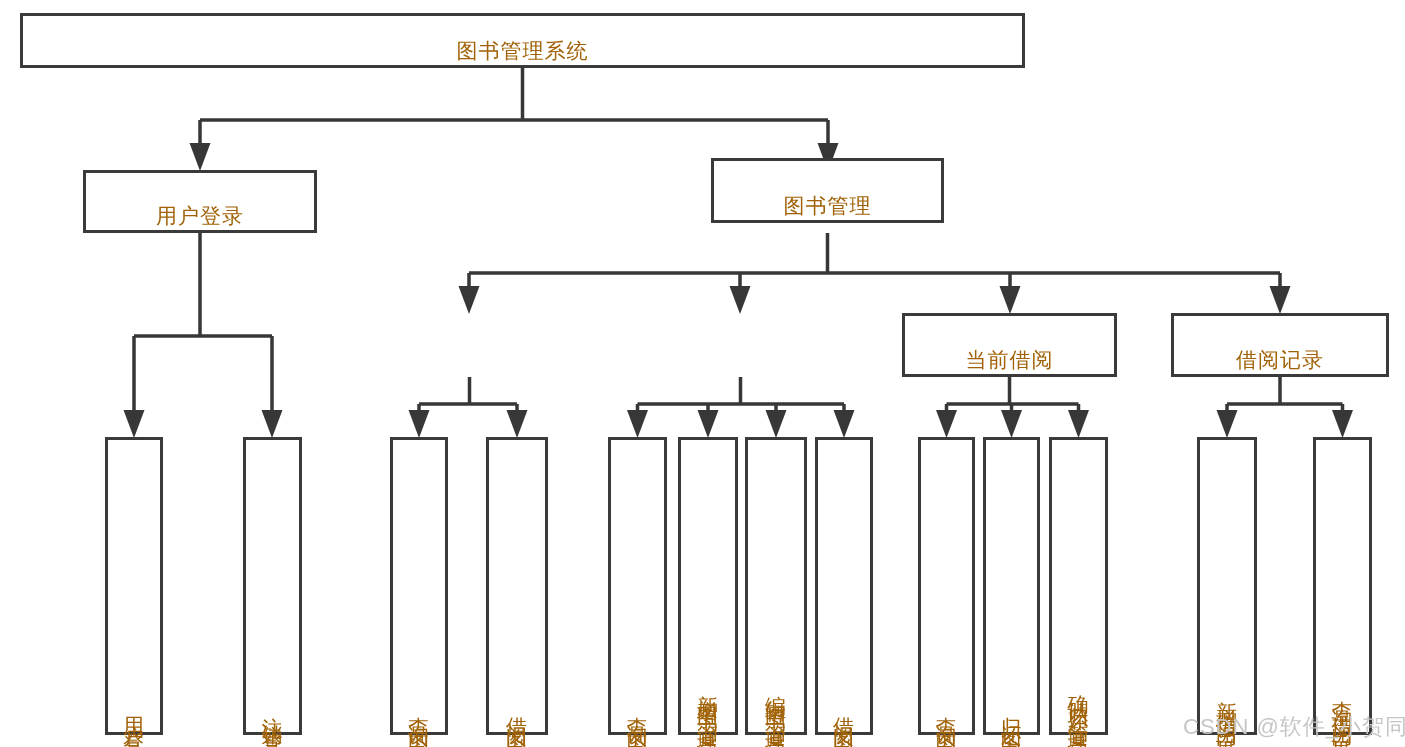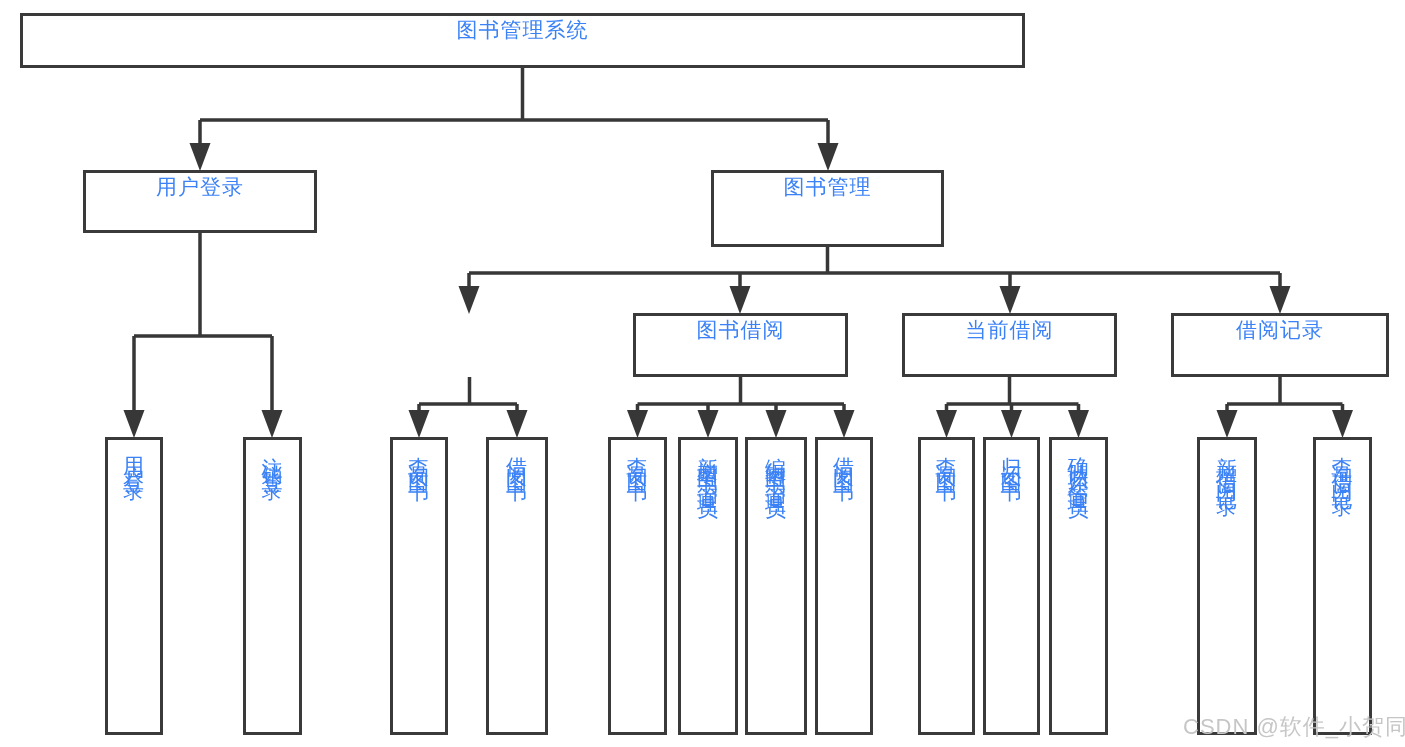--- a/index.html
+++ b/index.html
@@ -24,38 +24,38 @@
   svg.wires polygon {
     fill: #373737;
     stroke: none;
   }
   .node {
     position: absolute;
     box-sizing: border-box;
     border: 3px solid #3a3a3a;
     background: #ffffff;
     display: flex;
-    align-items: flex-start;
+    align-items: flex-end;
     justify-content: center;
-    color: #3b82f6;
+    color: #a16207;
   }
   .h-node { font-size: 21px; letter-spacing: 1px; }
   .leaf { top: 437px; height: 298px; }
   .leaf .vtext {
     writing-mode: vertical-rl;
     text-orientation: mixed;
     font-size: 21px;
     line-height: 1;
     letter-spacing: 8px;
   }
   .leaf .vtext.long { letter-spacing: 6px; }
 
   #root        { left: 20px;   top: 13px;  width: 1005px; height: 55px; }
   #n-user-login{ left: 83px;   top: 170px; width: 234px;  height: 63px; }
-  #n-book-mgmt { left: 711px;  top: 170px; width: 233px;  height: 77px; }
+  #n-book-mgmt { left: 711px;  top: 158px; width: 233px;  height: 65px; }
   #n-newrec    { left: 360px;  top: 313px; width: 219px;  height: 64px; }
   #n-borrow    { left: 633px;  top: 313px; width: 215px;  height: 64px; }
   #n-current   { left: 902px;  top: 313px; width: 215px;  height: 64px; }
   #n-records   { left: 1171px; top: 313px; width: 218px;  height: 64px; }
 
   #lf1  { left: 105px;  width: 58px; }
   #lf2  { left: 243px;  width: 59px; }
   #lf3  { left: 390px;  width: 58px; }
   #lf4  { left: 486px;  width: 62px; }
   #lf5  { left: 608px;  width: 59px; }
@@ -137,23 +137,20 @@
     <span>图书管理系统</span>
   </div>
 
   <div class="node h-node" id="n-user-login">
     <span>用户登录</span>
   </div>
   <div class="node h-node" id="n-book-mgmt">
     <span>图书管理</span>
   </div>
 
-  <div class="node h-node" id="n-borrow">
-    <span>图书借阅</span>
-  </div>
   <div class="node h-node" id="n-current">
     <span>当前借阅</span>
   </div>
   <div class="node h-node" id="n-records">
     <span>借阅记录</span>
   </div>
 
   <div class="node leaf" id="lf1">
     <span class="vtext">用户登录</span>
   </div>

